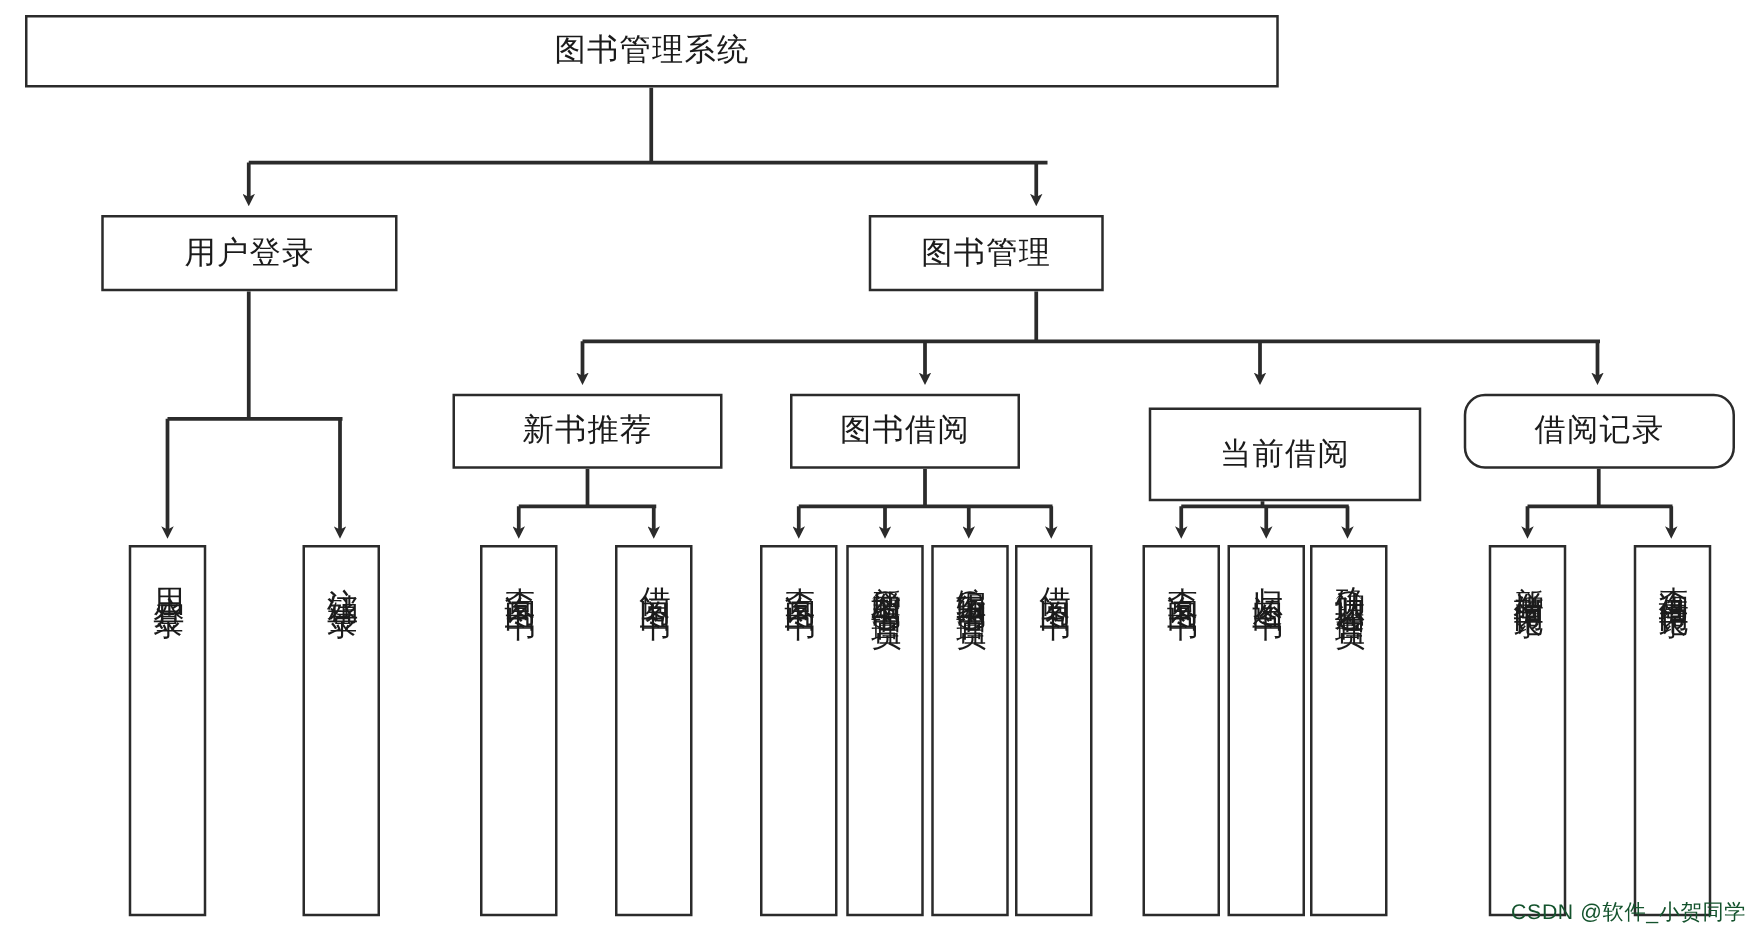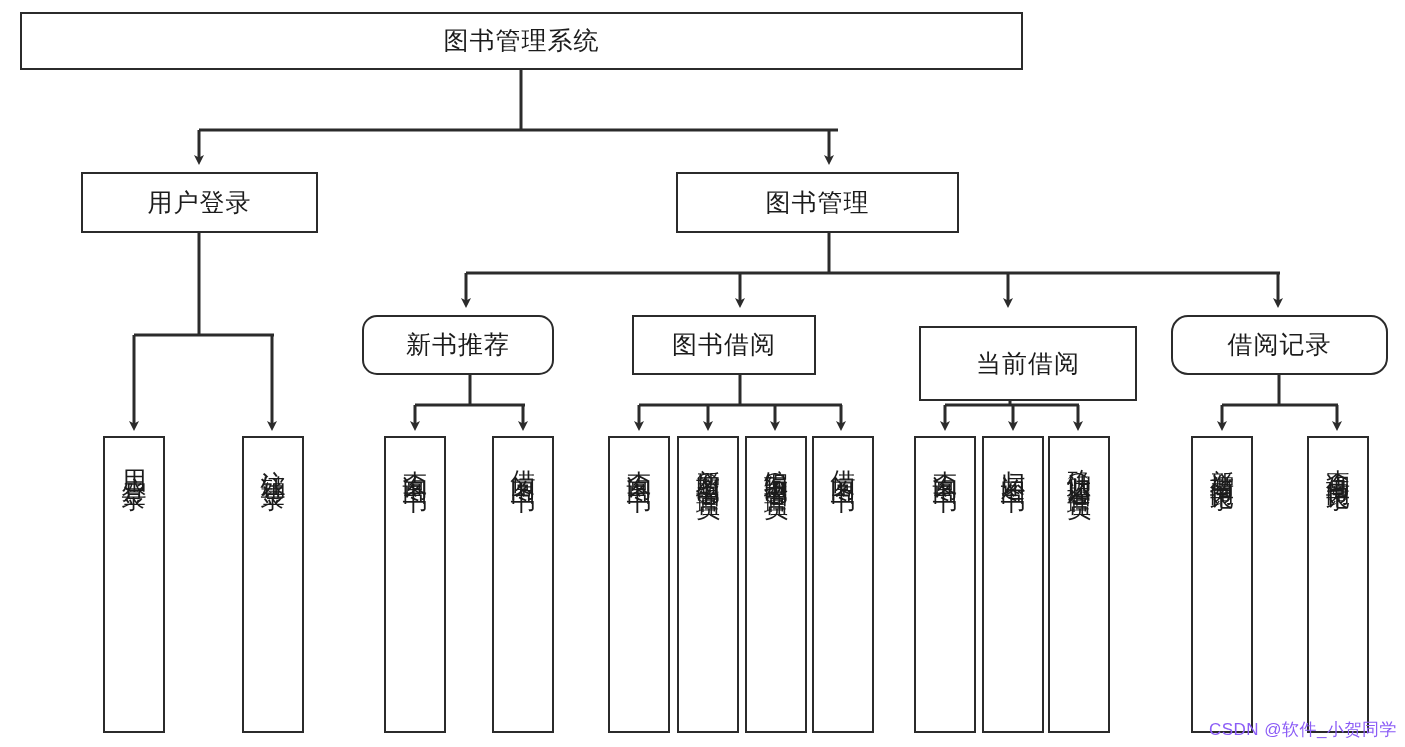--- a/index.html
+++ b/index.html
@@ -41,21 +41,21 @@
     line-height:1;
     height:auto;
     white-space:nowrap;
   }
   .v-node.tall .label{letter-spacing:4px;font-size:24px;}
 
   #watermark{
     position:absolute;
     right:8px;bottom:6px;
     font-size:17px;
-    color:#8b5cf6;
+    color:#14532d;
     letter-spacing:0.5px;
     white-space:nowrap;
     user-select:none;
   }
 </style>
 </head>
 <body>
 
 <div id="diagram">
 
@@ -109,25 +109,25 @@
     </g>
   </svg>
 
   <div class="node root h-node" style="left:20px;top:12px;width:1003px;height:58px;">
     <span class="label">图书管理系统</span>
   </div>
 
   <div class="node h-node" style="left:81px;top:172px;width:237px;height:61px;">
     <span class="label">用户登录</span>
   </div>
-  <div class="node h-node" style="left:676px;top:172px;width:283px;height:61px;">
+  <div class="node h-node" style="left:695px;top:172px;width:188px;height:61px;">
     <span class="label">图书管理</span>
   </div>
 
-  <div class="node h-node" style="left:362px;top:315px;width:192px;height:60px;border-radius:15px;">
+  <div class="node h-node" style="left:362px;top:315px;width:216px;height:60px;">
     <span class="label">新书推荐</span>
   </div>
   <div class="node h-node" style="left:632px;top:315px;width:184px;height:60px;">
     <span class="label">图书借阅</span>
   </div>
   <div class="node h-node" style="left:901px;top:326px;width:218px;height:75px;margin-left:18px;">
     <span class="label">当前借阅</span>
   </div>
   <div class="node h-node" style="left:1171px;top:315px;width:217px;height:60px;border-radius:17px;">
     <span class="label">借阅记录</span>

